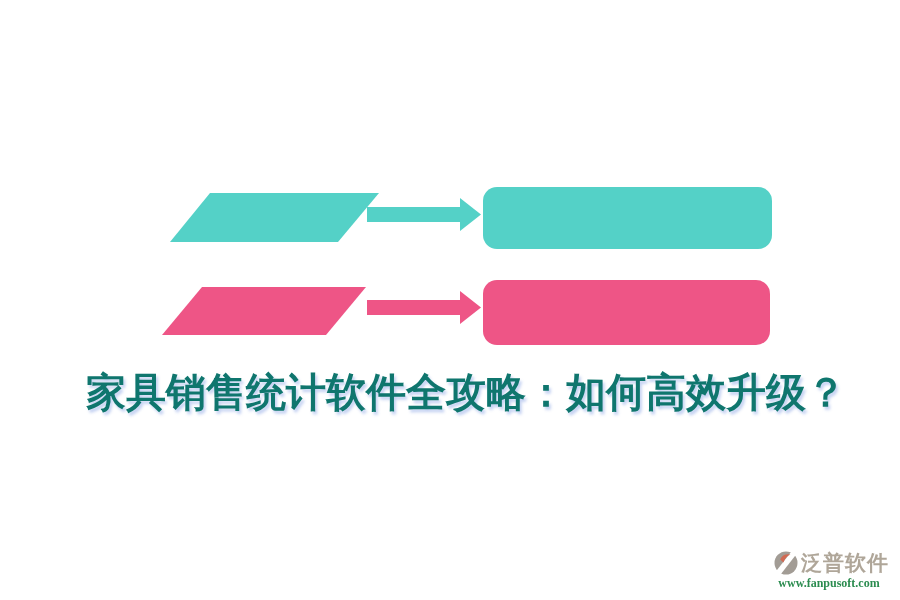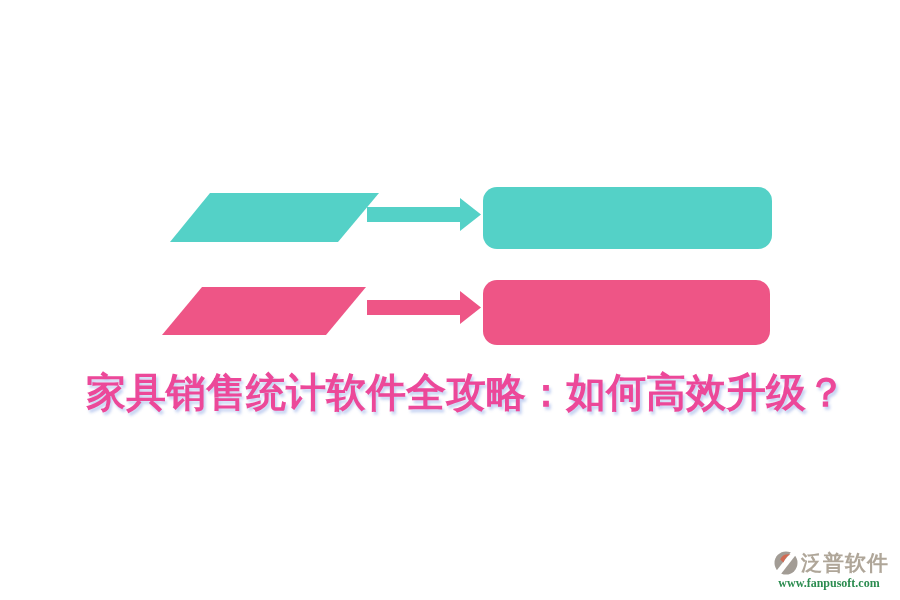--- a/index.html
+++ b/index.html
@@ -23,21 +23,21 @@
   #row2-svg { left: 162px; top: 280px; }
   .page-title {
     position: absolute;
     left: 86px;
     top: 370px;
     margin: 0;
     font-size: 40px;
     line-height: 44px;
     font-weight: bold;
     letter-spacing: 0px;
-    color: #ec4899;
+    color: #0f766e;
     text-shadow: 2px 3px 3px rgba(126, 156, 226, 0.45);
     white-space: nowrap;
   }
   .watermark {
     position: absolute;
     left: 770px;
     top: 550px;
     width: 124px;
     height: 44px;
     opacity: 0.9;

